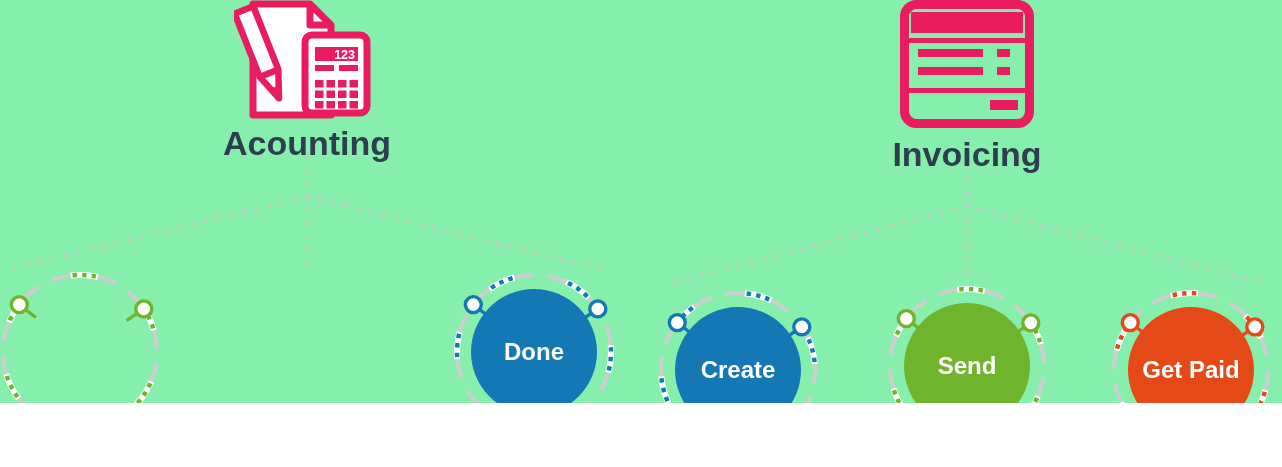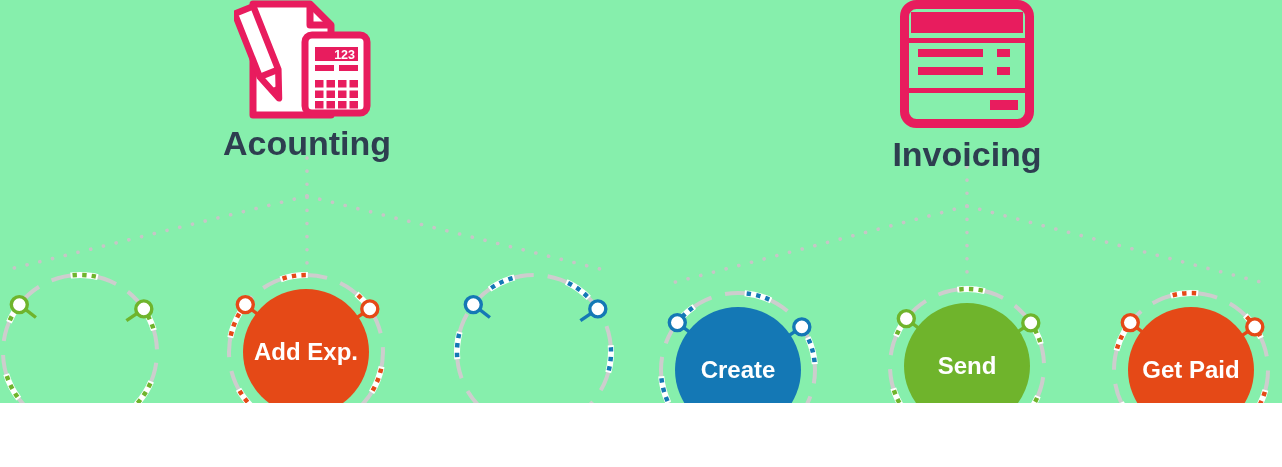--- a/index.html
+++ b/index.html
@@ -106,115 +106,98 @@
         <path d="M43.9 53.5 L27.3 40.6" fill="none"></path>
           <circle cx="27.3" cy="40.6" r="8"></circle>
         <path d="M134.4 56.7 L151.8 44.9" fill="none"></path>
           <circle cx="151.8" cy="44.9" r="8"></circle>
         <path d="M74.5 142.3 L69.4 162.7" fill="none"></path>
           <circle cx="69.4" cy="162.7" r="8"></circle>
       </g>
     </svg>
   </div>
 
-  <div class="step" style="left: 218px; top: 264px; color: rgb(229, 73, 23);">
-    <svg class="ring" width="176" height="176" viewBox="0 0 176 176">
-      <g fill="none" transform="rotate(56 88 88)">
+
+  <div class="step" style="left: 446px; top: 264px; color: rgb(20, 120, 181);">
+    <svg class="ring" width="176" height="176" viewBox="0 0 176 176">
+      <g fill="none" transform="rotate(100 88 88)">
+        <circle class="ring-gray" cx="88" cy="88" r="77" stroke-width="4" stroke-dasharray="26.3 14"></circle>
+        <circle cx="88" cy="88" r="77" stroke="#ffffff" stroke-width="6" stroke-dasharray="27.6 53.03" stroke-dashoffset="-19.5"></circle>
+        <circle cx="88" cy="88" r="77" stroke="currentColor" stroke-width="4.5" stroke-dasharray="4.4 5.2 4.4 5.2 4.4 57.03" stroke-dashoffset="-21.5"></circle>
+      </g>
+      <g stroke="currentColor" stroke-width="3.4" fill="#ffffff">
+        <path d="M43.9 53.5 L27.3 40.6" fill="none"></path>
+          <circle cx="27.3" cy="40.6" r="8"></circle>
+        <path d="M134.4 56.7 L151.8 44.9" fill="none"></path>
+          <circle cx="151.8" cy="44.9" r="8"></circle>
+        <path d="M74.5 142.3 L69.4 162.7" fill="none"></path>
+          <circle cx="69.4" cy="162.7" r="8"></circle>
+      </g>
+    </svg>
+    <div class="bubble">
+        <span>Done</span>
+      </div>
+  </div>
+
+  <div class="step" style="left: 650px; top: 282px; color: rgb(20, 120, 181); text-decoration: underline;">
+    <svg class="ring" width="176" height="176" viewBox="0 0 176 176">
+      <g fill="none" transform="rotate(20 88 88)">
+        <circle class="ring-gray" cx="88" cy="88" r="77" stroke-width="4" stroke-dasharray="26.3 14"></circle>
+        <circle cx="88" cy="88" r="77" stroke="#ffffff" stroke-width="6" stroke-dasharray="27.6 53.03" stroke-dashoffset="-19.5"></circle>
+        <circle cx="88" cy="88" r="77" stroke="currentColor" stroke-width="4.5" stroke-dasharray="4.4 5.2 4.4 5.2 4.4 57.03" stroke-dashoffset="-21.5"></circle>
+      </g>
+      <g stroke="currentColor" stroke-width="3.4" fill="#ffffff">
+        <path d="M43.9 53.5 L27.3 40.6" fill="none"></path>
+          <circle cx="27.3" cy="40.6" r="8"></circle>
+        <path d="M134.4 56.7 L151.8 44.9" fill="none"></path>
+          <circle cx="151.8" cy="44.9" r="8"></circle>
+        <path d="M74.5 142.3 L69.4 162.7" fill="none"></path>
+          <circle cx="69.4" cy="162.7" r="8"></circle>
+      </g>
+    </svg>
+    <div class="bubble">
+        <span>Create</span>
+      </div>
+  </div>
+
+  <div class="step" style="left: 879px; top: 278px; color: rgb(111, 180, 44);">
+    <svg class="ring" width="176" height="176" viewBox="0 0 176 176">
+      <g fill="none" transform="rotate(68 88 88)">
+        <circle class="ring-gray" cx="88" cy="88" r="77" stroke-width="4" stroke-dasharray="26.3 14"></circle>
+        <circle cx="88" cy="88" r="77" stroke="#ffffff" stroke-width="6" stroke-dasharray="27.6 53.03" stroke-dashoffset="-19.5"></circle>
+        <circle cx="88" cy="88" r="77" stroke="currentColor" stroke-width="4.5" stroke-dasharray="4.4 5.2 4.4 5.2 4.4 57.03" stroke-dashoffset="-21.5"></circle>
+      </g>
+      <g stroke="currentColor" stroke-width="3.4" fill="#ffffff">
+        <path d="M43.9 53.5 L27.3 40.6" fill="none"></path>
+          <circle cx="27.3" cy="40.6" r="8"></circle>
+        <path d="M134.4 56.7 L151.8 44.9" fill="none"></path>
+          <circle cx="151.8" cy="44.9" r="8"></circle>
+        <path d="M74.5 142.3 L69.4 162.7" fill="none"></path>
+          <circle cx="69.4" cy="162.7" r="8"></circle>
+      </g>
+    </svg>
+    <div class="bubble">
+        <span>Send</span>
+      </div>
+  </div>
+
+  <div class="step" style="left: 1103px; top: 282px; color: rgb(229, 73, 23);">
+    <svg class="ring" width="176" height="176" viewBox="0 0 176 176">
+      <g fill="none" transform="rotate(120 88 88)">
         <circle class="ring-gray" cx="88" cy="88" r="77" stroke-width="4" stroke-dasharray="26.3 14"></circle>
         <circle cx="88" cy="88" r="77" stroke="#ffffff" stroke-width="6" stroke-dasharray="27.6 53.03" stroke-dashoffset="-19.5"></circle>
         <circle cx="88" cy="88" r="77" stroke="currentColor" stroke-width="4.5" stroke-dasharray="4.4 5.2 4.4 5.2 4.4 57.03" stroke-dashoffset="-21.5"></circle>
       </g>
       <g stroke="currentColor" stroke-width="3.4" fill="#ffffff">
         <path d="M43.9 53.5 L27.3 40.6" fill="none"></path>
           <circle cx="27.3" cy="40.6" r="8"></circle>
         <path d="M134.4 56.7 L151.8 44.9" fill="none"></path>
           <circle cx="151.8" cy="44.9" r="8"></circle>
         <path d="M101.5 142.3 L106.6 162.7" fill="none"></path>
           <circle cx="106.6" cy="162.7" r="8"></circle>
       </g>
     </svg>
     <div class="bubble">
-        <span>Add Exp.</span>
-      </div>
-  </div>
-
-  <div class="step" style="left: 446px; top: 264px; color: rgb(20, 120, 181);">
-    <svg class="ring" width="176" height="176" viewBox="0 0 176 176">
-      <g fill="none" transform="rotate(100 88 88)">
-        <circle class="ring-gray" cx="88" cy="88" r="77" stroke-width="4" stroke-dasharray="26.3 14"></circle>
-        <circle cx="88" cy="88" r="77" stroke="#ffffff" stroke-width="6" stroke-dasharray="27.6 53.03" stroke-dashoffset="-19.5"></circle>
-        <circle cx="88" cy="88" r="77" stroke="currentColor" stroke-width="4.5" stroke-dasharray="4.4 5.2 4.4 5.2 4.4 57.03" stroke-dashoffset="-21.5"></circle>
-      </g>
-      <g stroke="currentColor" stroke-width="3.4" fill="#ffffff">
-        <path d="M43.9 53.5 L27.3 40.6" fill="none"></path>
-          <circle cx="27.3" cy="40.6" r="8"></circle>
-        <path d="M134.4 56.7 L151.8 44.9" fill="none"></path>
-          <circle cx="151.8" cy="44.9" r="8"></circle>
-        <path d="M74.5 142.3 L69.4 162.7" fill="none"></path>
-          <circle cx="69.4" cy="162.7" r="8"></circle>
-      </g>
-    </svg>
-  </div>
-
-  <div class="step" style="left: 650px; top: 282px; color: rgb(20, 120, 181); text-decoration: underline;">
-    <svg class="ring" width="176" height="176" viewBox="0 0 176 176">
-      <g fill="none" transform="rotate(20 88 88)">
-        <circle class="ring-gray" cx="88" cy="88" r="77" stroke-width="4" stroke-dasharray="26.3 14"></circle>
-        <circle cx="88" cy="88" r="77" stroke="#ffffff" stroke-width="6" stroke-dasharray="27.6 53.03" stroke-dashoffset="-19.5"></circle>
-        <circle cx="88" cy="88" r="77" stroke="currentColor" stroke-width="4.5" stroke-dasharray="4.4 5.2 4.4 5.2 4.4 57.03" stroke-dashoffset="-21.5"></circle>
-      </g>
-      <g stroke="currentColor" stroke-width="3.4" fill="#ffffff">
-        <path d="M43.9 53.5 L27.3 40.6" fill="none"></path>
-          <circle cx="27.3" cy="40.6" r="8"></circle>
-        <path d="M134.4 56.7 L151.8 44.9" fill="none"></path>
-          <circle cx="151.8" cy="44.9" r="8"></circle>
-        <path d="M74.5 142.3 L69.4 162.7" fill="none"></path>
-          <circle cx="69.4" cy="162.7" r="8"></circle>
-      </g>
-    </svg>
-    <div class="bubble">
-        <span>Create</span>
-      </div>
-  </div>
-
-  <div class="step" style="left: 879px; top: 278px; color: rgb(111, 180, 44);">
-    <svg class="ring" width="176" height="176" viewBox="0 0 176 176">
-      <g fill="none" transform="rotate(68 88 88)">
-        <circle class="ring-gray" cx="88" cy="88" r="77" stroke-width="4" stroke-dasharray="26.3 14"></circle>
-        <circle cx="88" cy="88" r="77" stroke="#ffffff" stroke-width="6" stroke-dasharray="27.6 53.03" stroke-dashoffset="-19.5"></circle>
-        <circle cx="88" cy="88" r="77" stroke="currentColor" stroke-width="4.5" stroke-dasharray="4.4 5.2 4.4 5.2 4.4 57.03" stroke-dashoffset="-21.5"></circle>
-      </g>
-      <g stroke="currentColor" stroke-width="3.4" fill="#ffffff">
-        <path d="M43.9 53.5 L27.3 40.6" fill="none"></path>
-          <circle cx="27.3" cy="40.6" r="8"></circle>
-        <path d="M134.4 56.7 L151.8 44.9" fill="none"></path>
-          <circle cx="151.8" cy="44.9" r="8"></circle>
-        <path d="M74.5 142.3 L69.4 162.7" fill="none"></path>
-          <circle cx="69.4" cy="162.7" r="8"></circle>
-      </g>
-    </svg>
-    <div class="bubble">
-        <span>Send</span>
-      </div>
-  </div>
-
-  <div class="step" style="left: 1103px; top: 282px; color: rgb(229, 73, 23);">
-    <svg class="ring" width="176" height="176" viewBox="0 0 176 176">
-      <g fill="none" transform="rotate(120 88 88)">
-        <circle class="ring-gray" cx="88" cy="88" r="77" stroke-width="4" stroke-dasharray="26.3 14"></circle>
-        <circle cx="88" cy="88" r="77" stroke="#ffffff" stroke-width="6" stroke-dasharray="27.6 53.03" stroke-dashoffset="-19.5"></circle>
-        <circle cx="88" cy="88" r="77" stroke="currentColor" stroke-width="4.5" stroke-dasharray="4.4 5.2 4.4 5.2 4.4 57.03" stroke-dashoffset="-21.5"></circle>
-      </g>
-      <g stroke="currentColor" stroke-width="3.4" fill="#ffffff">
-        <path d="M43.9 53.5 L27.3 40.6" fill="none"></path>
-          <circle cx="27.3" cy="40.6" r="8"></circle>
-        <path d="M134.4 56.7 L151.8 44.9" fill="none"></path>
-          <circle cx="151.8" cy="44.9" r="8"></circle>
-        <path d="M101.5 142.3 L106.6 162.7" fill="none"></path>
-          <circle cx="106.6" cy="162.7" r="8"></circle>
-      </g>
-    </svg>
-    <div class="bubble">
         <span>Get Paid</span>
       </div>
   </div>
 
 </div>
 
 </body></html>

